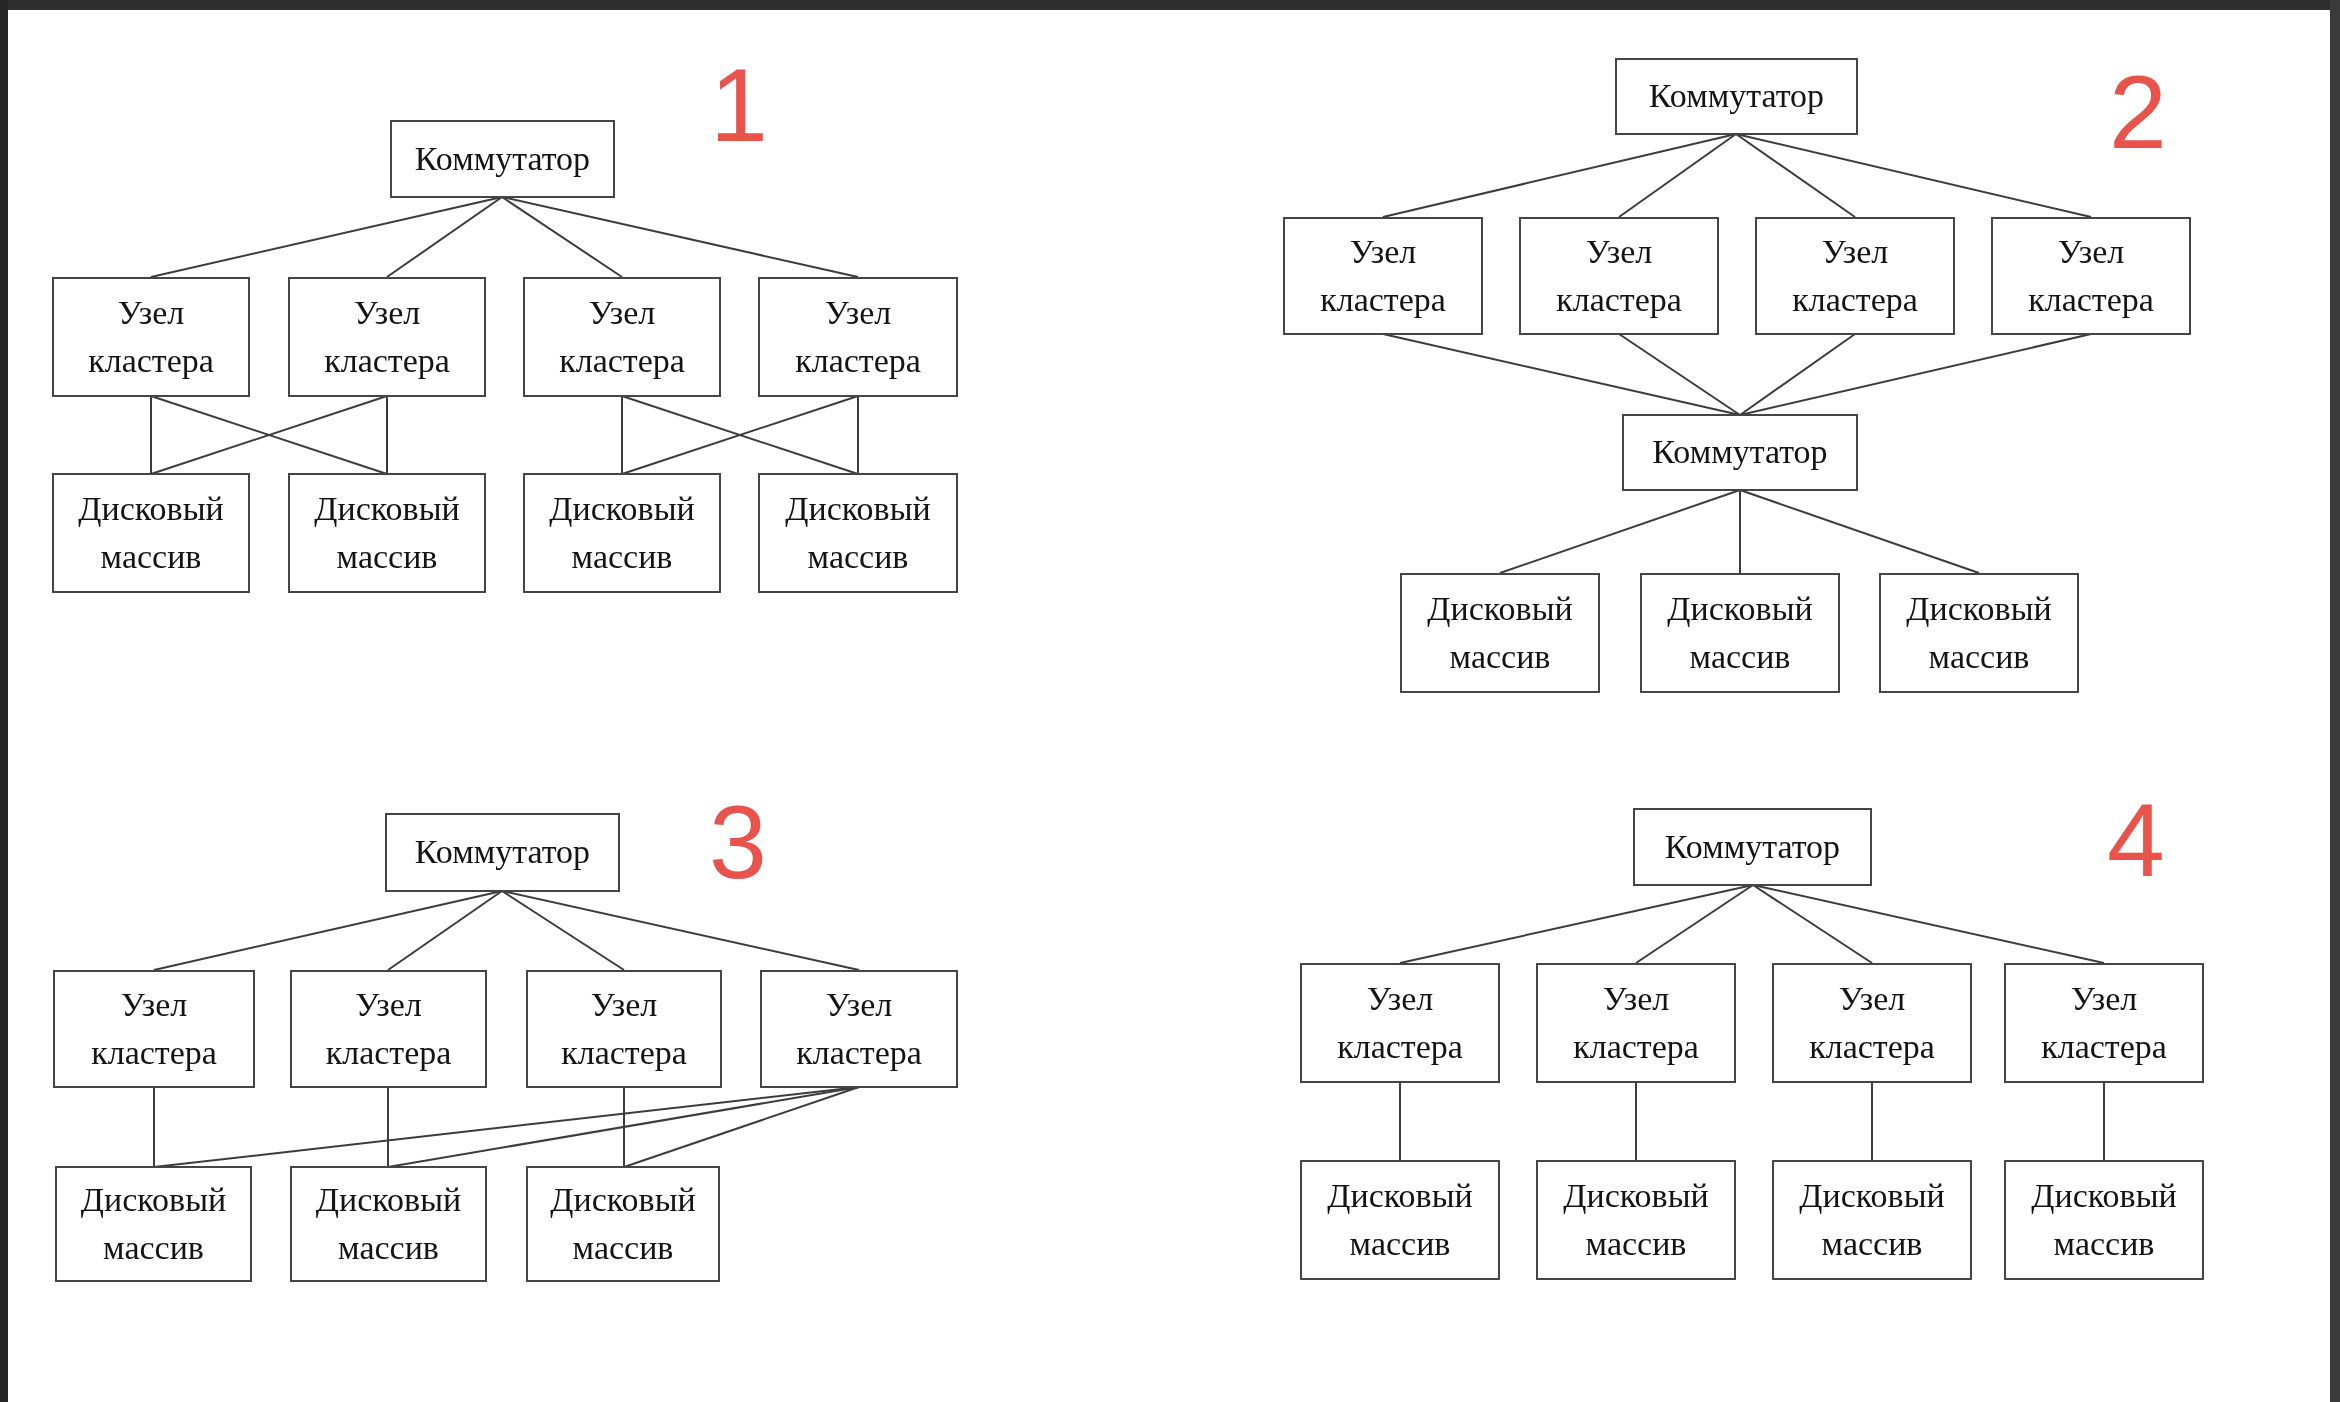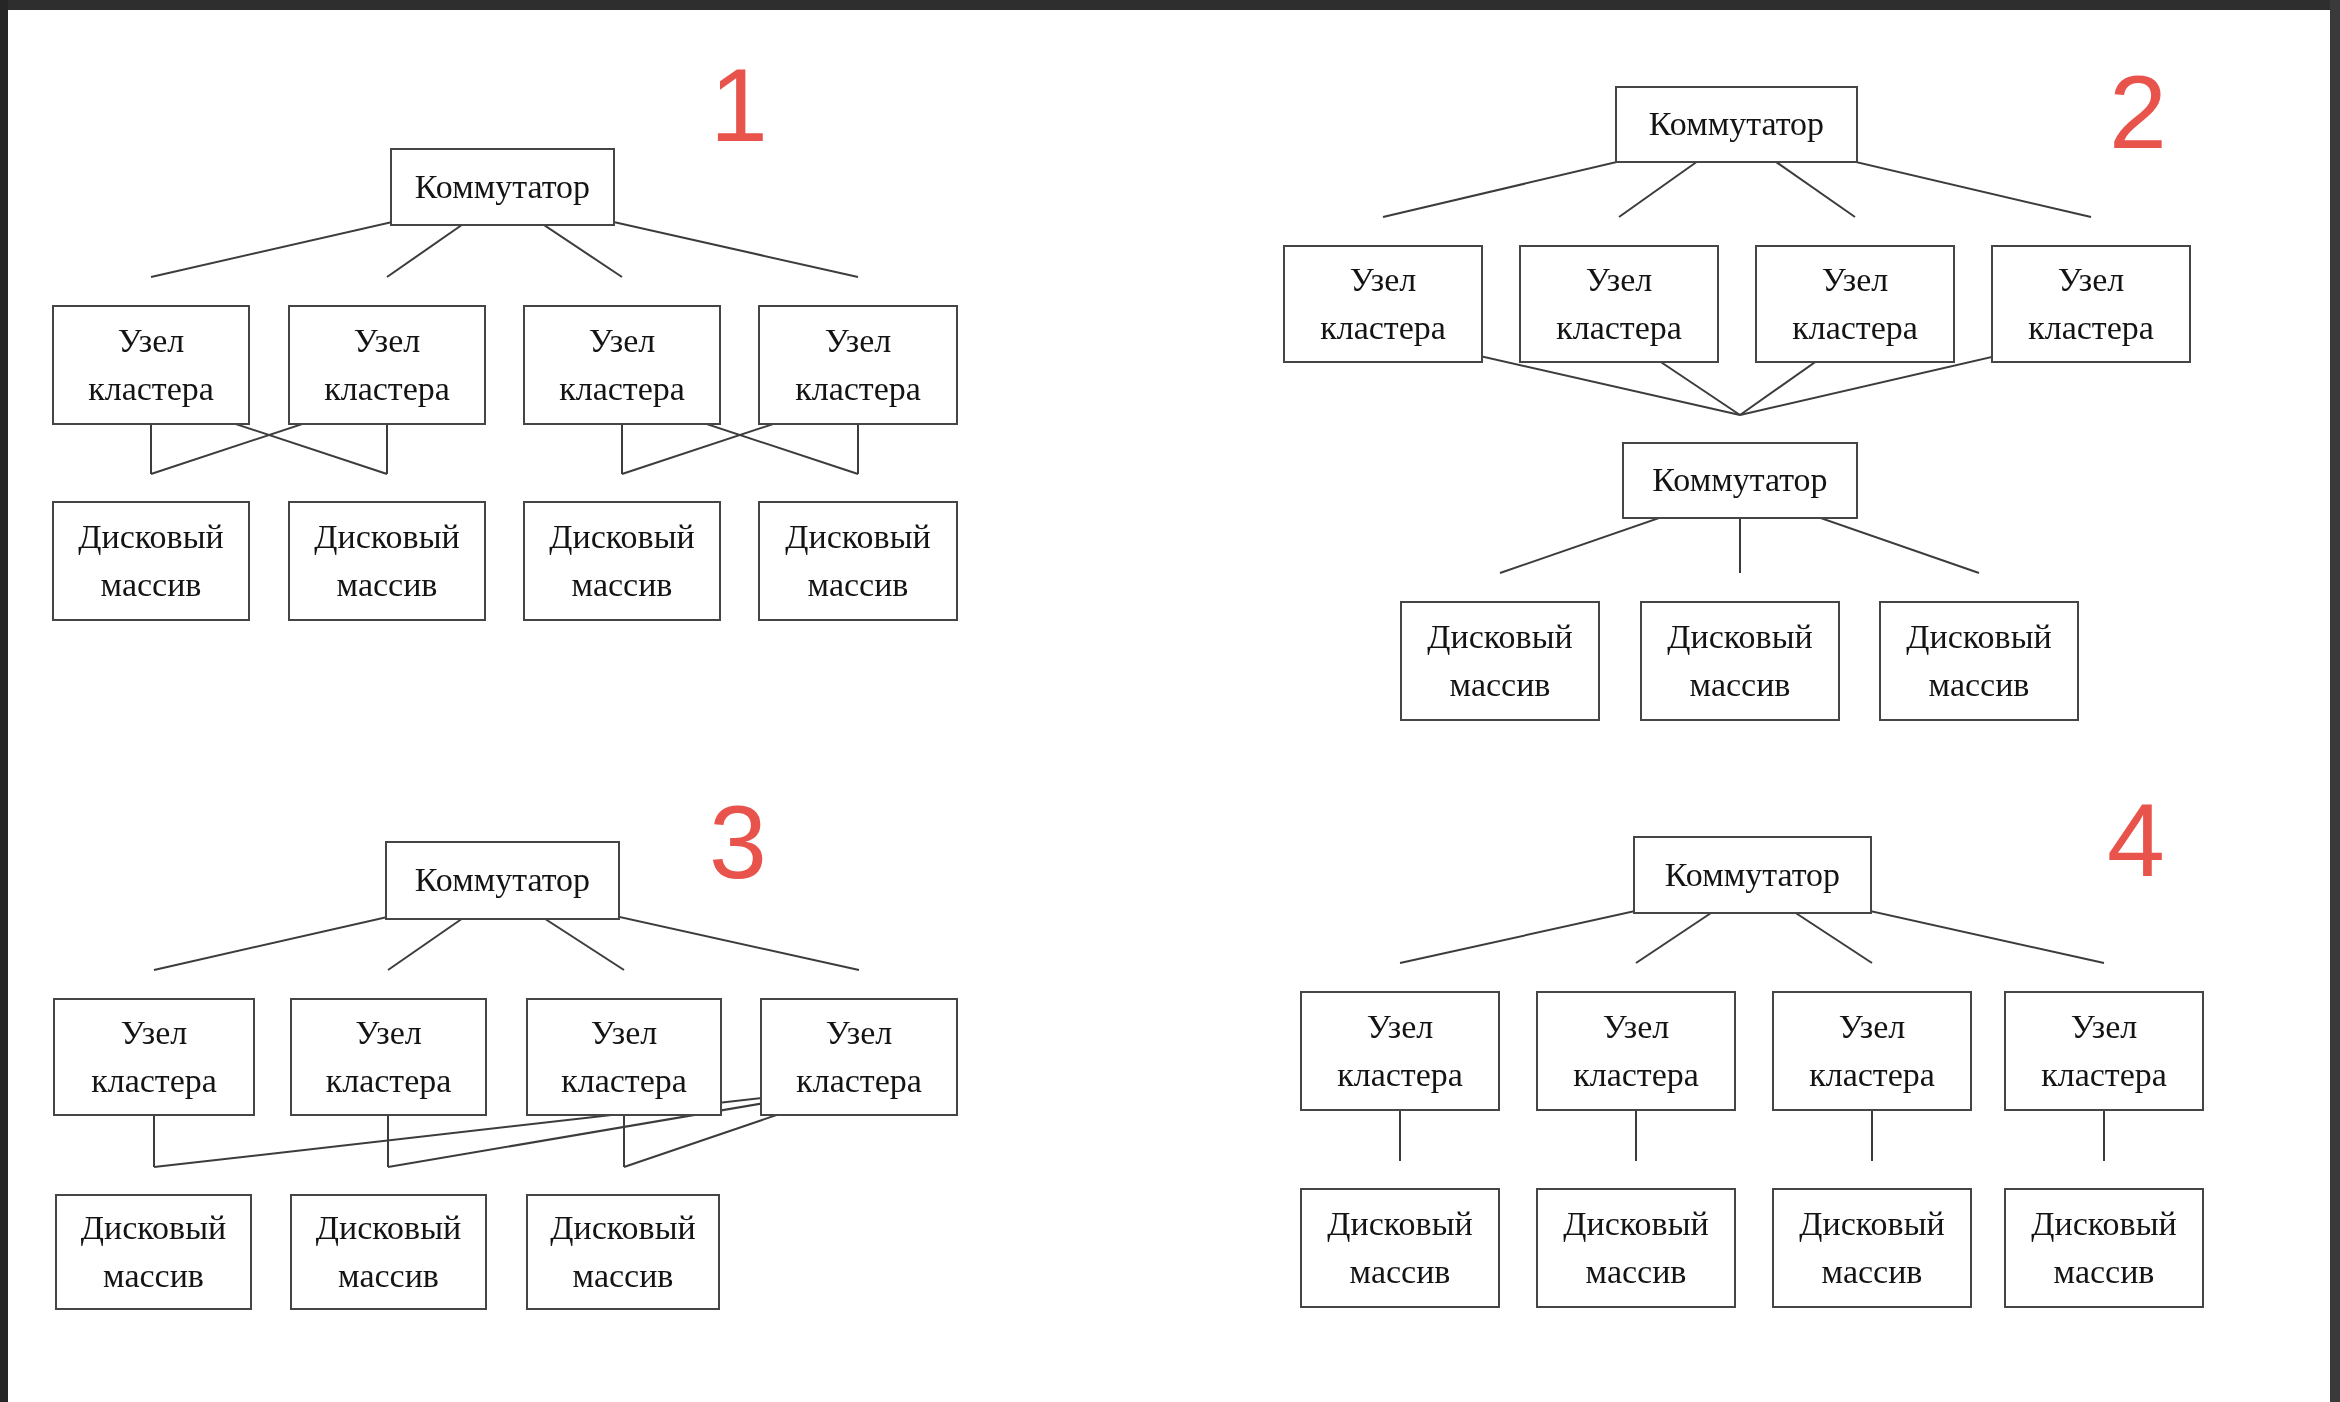--- a/index.html
+++ b/index.html
@@ -6,21 +6,21 @@
   #screen{position:relative;width:2340px;height:1402px;background:#ffffff;overflow:hidden;}
   .frame{position:absolute;z-index:3;}
   #frame-top{left:0;top:0;width:2340px;height:10px;background:#2e2e2e;}
   #frame-left{left:0;top:0;width:8px;height:1402px;background:#262626;}
   #frame-right{right:0;top:0;width:10px;height:1402px;background:#3a3a3a;}
   #wires{position:absolute;left:0;top:0;z-index:1;}
   .box{position:absolute;z-index:2;box-sizing:border-box;background:#ffffff;
        border:2px solid #454545;display:flex;flex-direction:column;
        justify-content:center;align-items:center;text-align:center;
        font-family:"Liberation Serif","DejaVu Serif",serif;
-       font-size:34px;line-height:1.42;color:#141414;margin-top:28px;}
+       font-size:34px;line-height:1.42;color:#141414;}
   .bl{white-space:nowrap;}
   .dnum{position:absolute;z-index:2;display:flex;align-items:center;justify-content:center;
         font-family:"Liberation Sans","DejaVu Sans",sans-serif;font-weight:400;
         font-size:104px;color:#e8544b;}
 </style>
 </head>
 <body>
 
 <div id="screen">
   <svg id="wires" width="2340" height="1402" viewBox="0 0 2340 1402">

